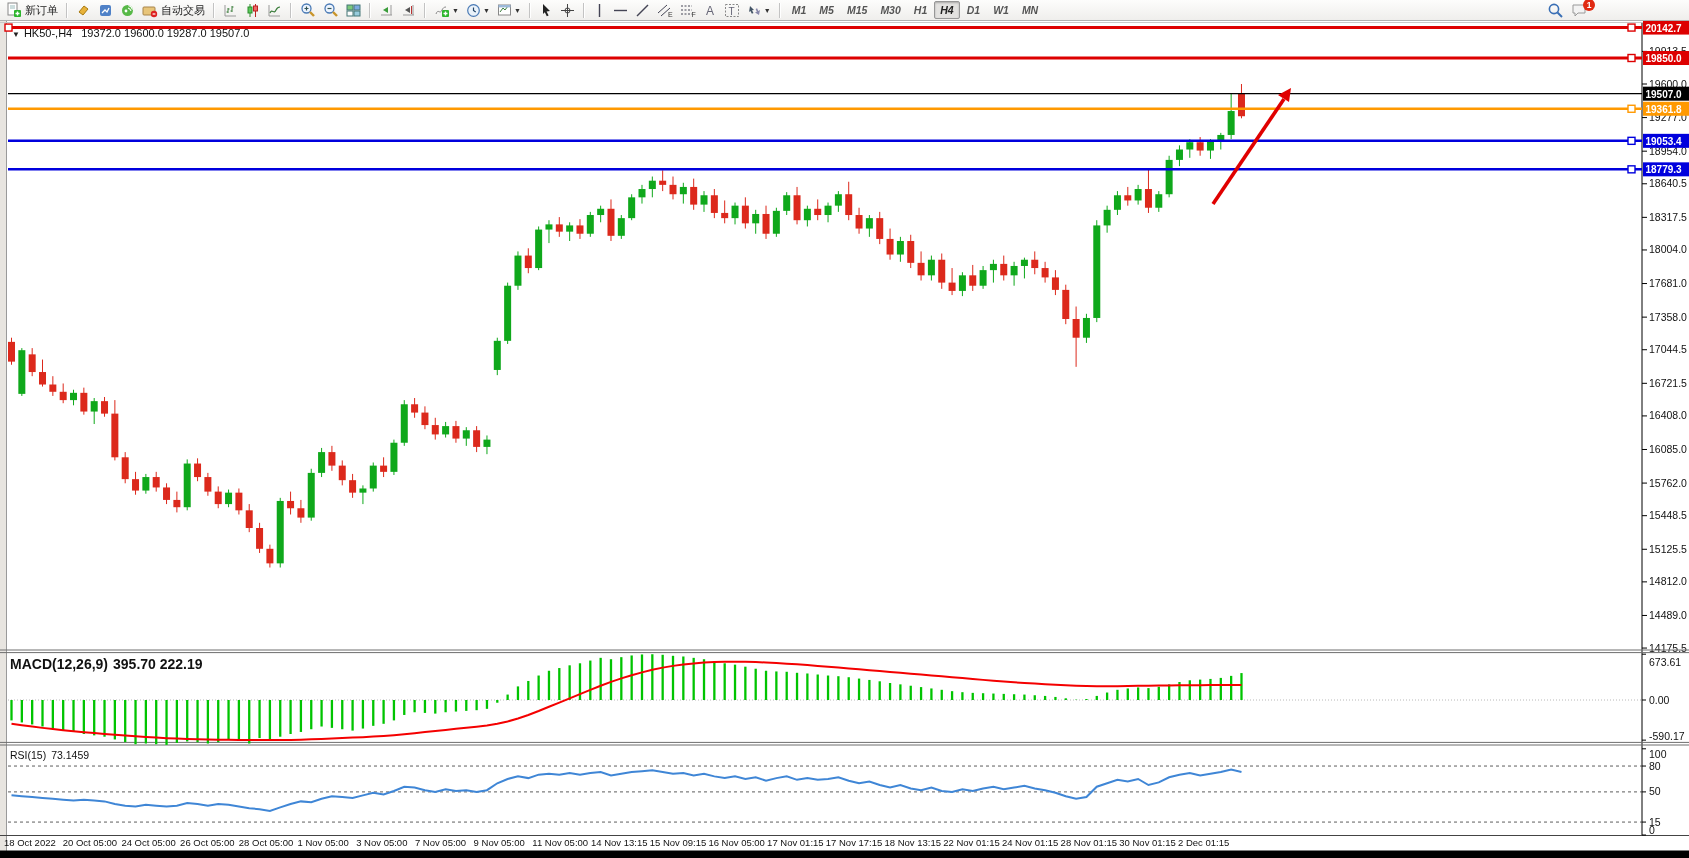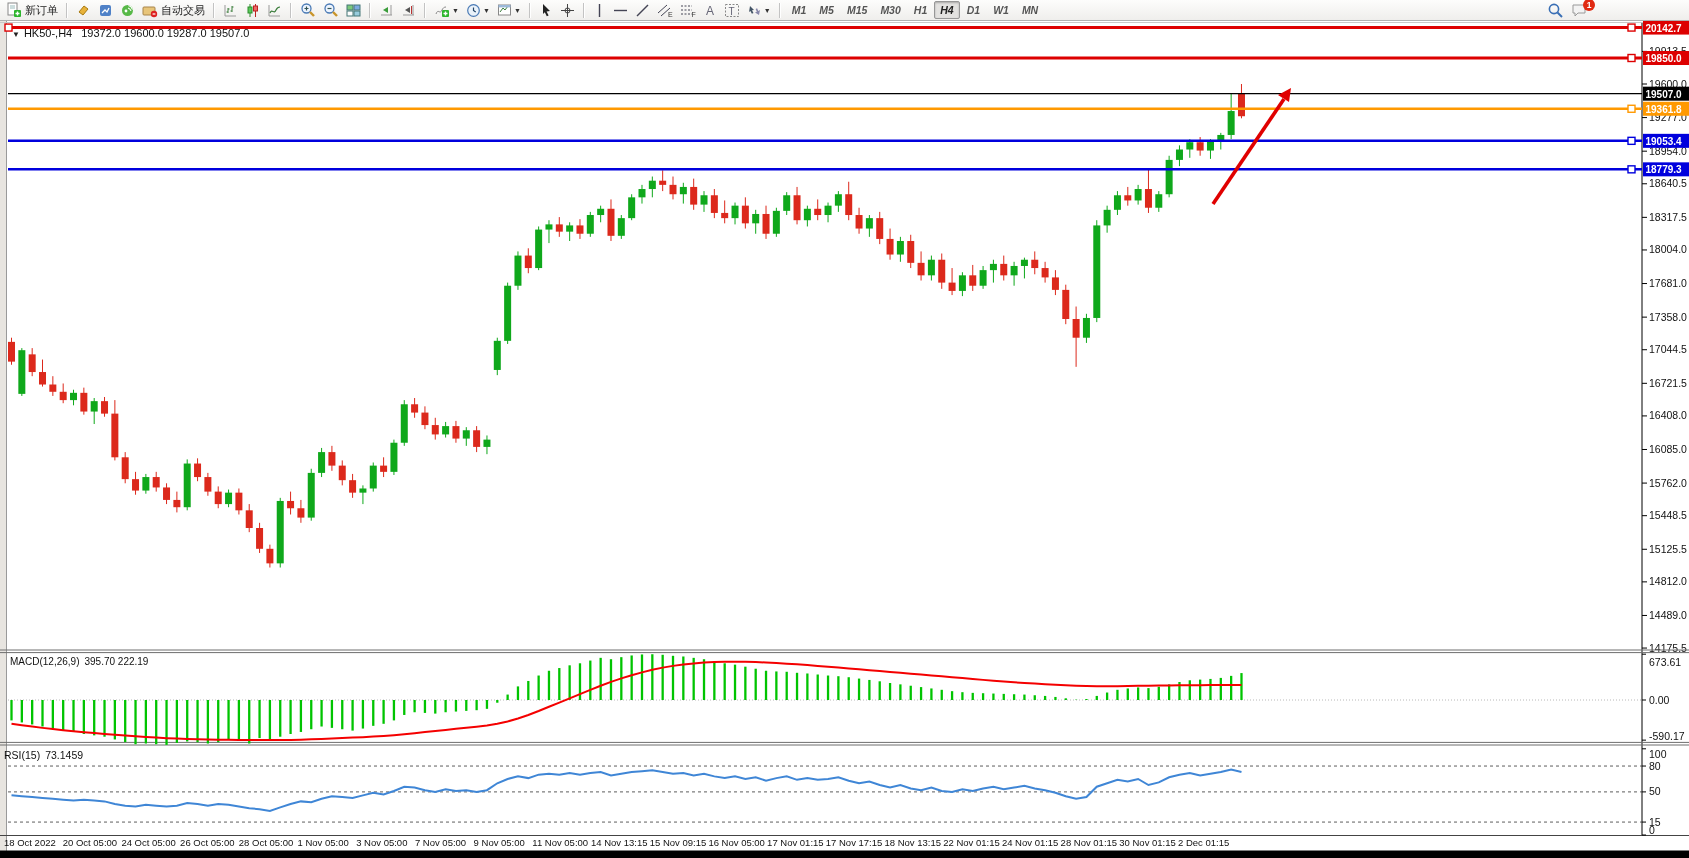--- a/index.html
+++ b/index.html
@@ -19,22 +19,22 @@
   .spacer{flex:1;}
   .right-pad{width:94px;}
   #chat-wrap{position:relative;}
   .badge{position:absolute;top:-3px;right:-5px;background:#e02a12;color:#fff;font-size:8.5px;font-weight:bold;
     width:12px;height:12px;border-radius:50%;display:flex;align-items:center;justify-content:center;}
   #chart-svg{position:absolute;left:0;top:0;z-index:1;}
   .overlay-label{position:absolute;z-index:2;white-space:nowrap;color:#111;}
   #chart-title{left:12px;top:27px;font-size:11px;}
   #chart-title .sym{margin-right:9px;}
   #chart-title .tri{font-size:8px;margin-right:4px;color:#222;}
-  #macd-label{left:10px;top:656px;font-size:10px;}
-  #rsi-label{left:4px;top:749px;font-size:10.5px;text-align:right;}
+  #macd-label{left:10px;top:656px;font-size:14px;font-weight:bold;}
+  #rsi-label{left:10px;top:749px;font-size:10.5px;text-align:right;}
   #macd-label span,#rsi-label span{margin-right:5px;}
 </style>
 </head>
 <body>
 
 <div id="toolbar">
   <div class="tbtn">
     <svg width="16" height="16" viewBox="0 0 16 16">
         <rect x="2" y="1" width="9" height="12" fill="#fff" stroke="#888"></rect>
         <line x1="4" y1="4" x2="9" y2="4" stroke="#9bb"></line>

